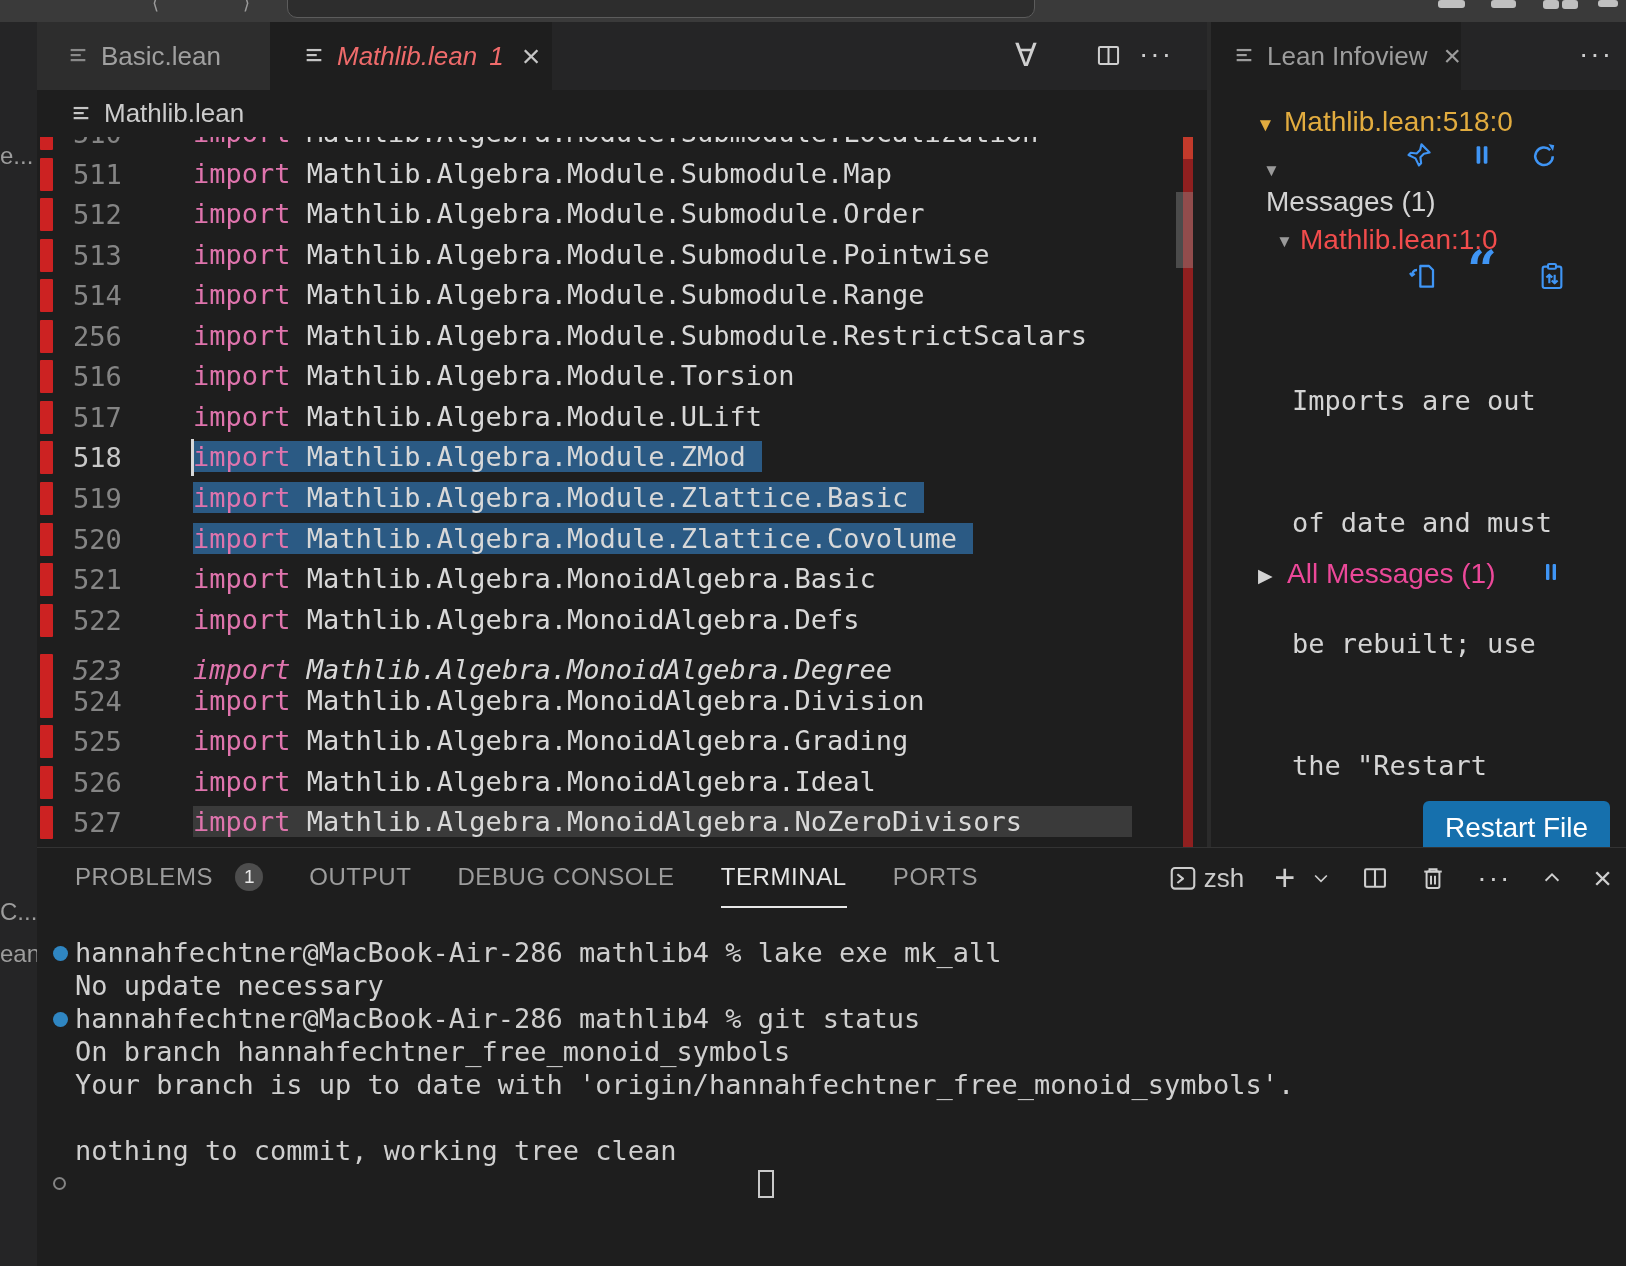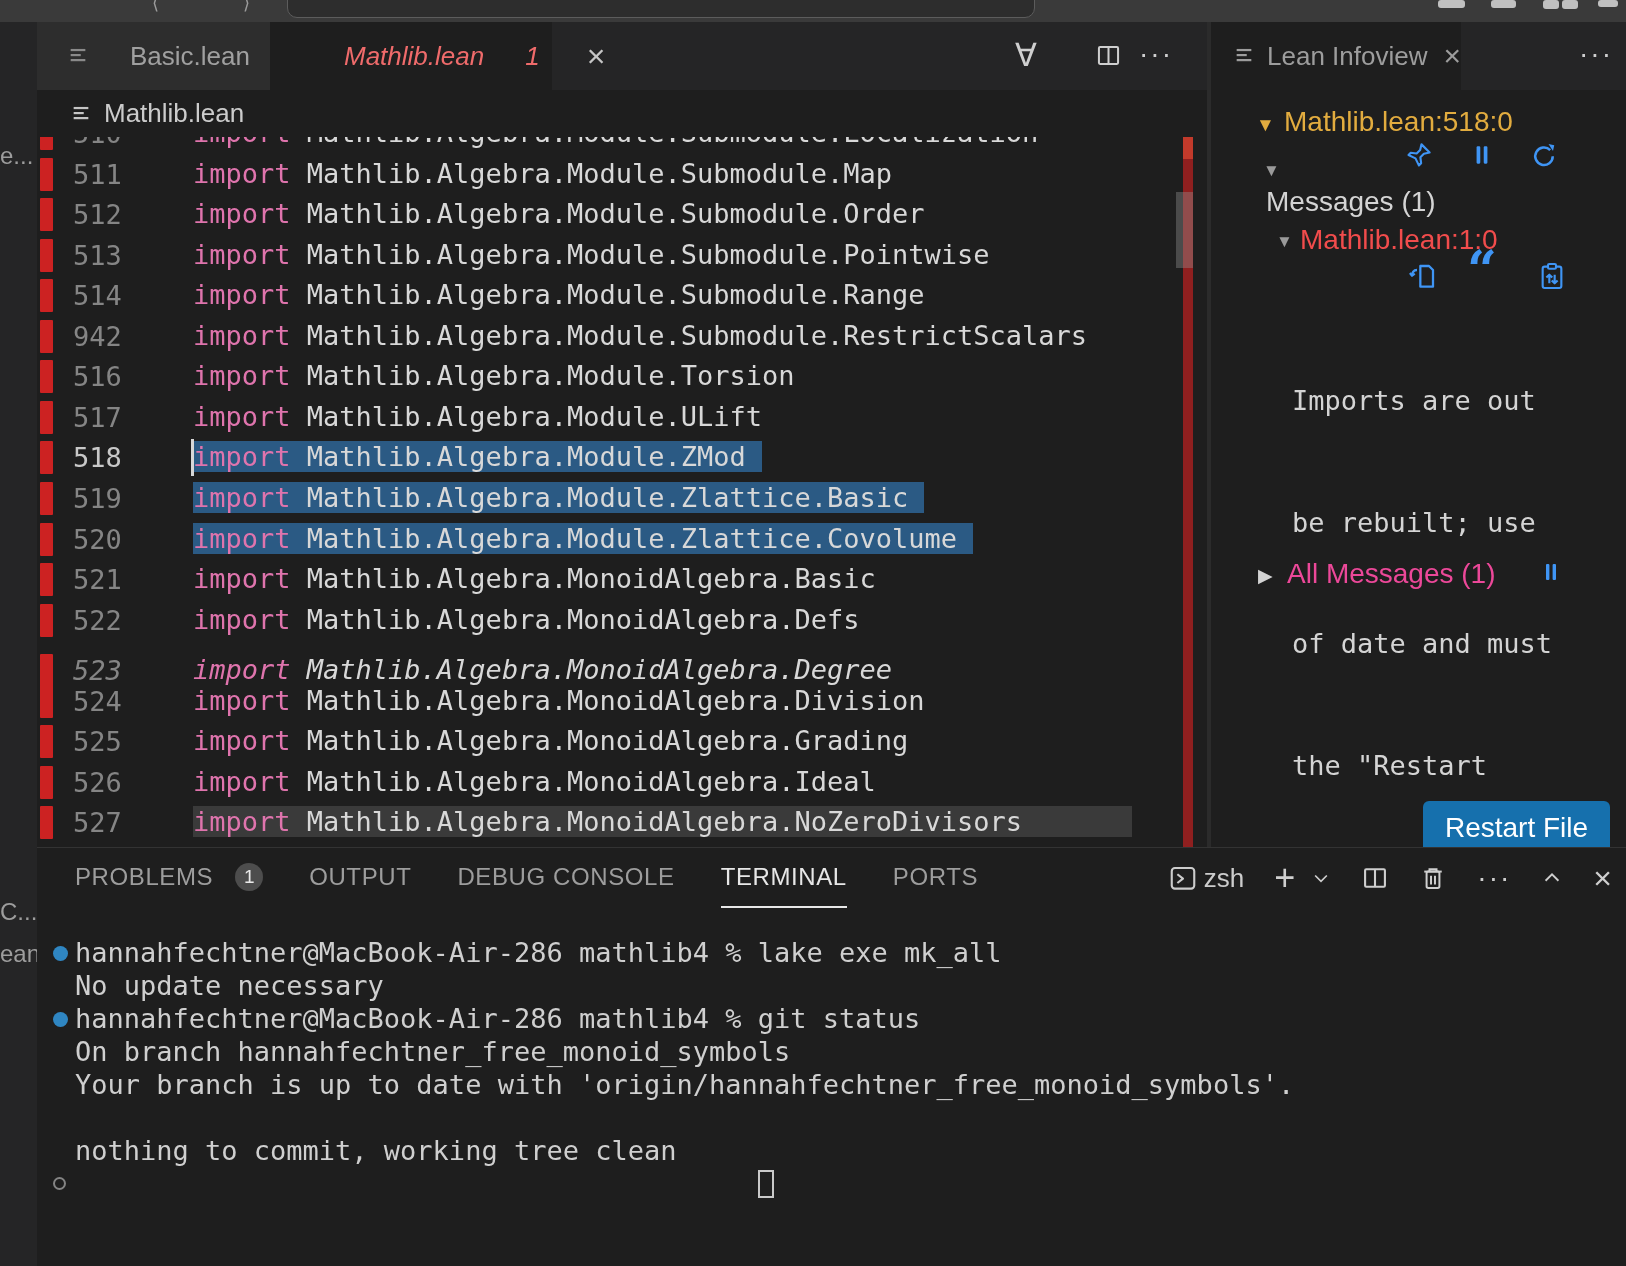--- a/index.html
+++ b/index.html
@@ -14,21 +14,21 @@
     border:1.5px solid #5c5c5c; border-radius:10px; }
   .tb-frag { background:#c0c0c0; border-radius:3px; top:0; }
   .tb-arrow { color:#9a9a9a; font-size:18px; top:-8px; }
 
   
   #sidebar-sliver { left:0; top:22px; width:37px; height:1244px; background:#252526; overflow:hidden; }
   .sliver-text { color:#9d9d9d; font-size:24px; white-space:pre; }
 
   
   #tabstrip { left:37px; top:22px; width:1170px; height:68px; background:#252526; }
-  .tab { top:0; height:68px; display:flex; align-items:center;gap:29px; }
+  .tab { top:0; height:68px; display:flex; align-items:center; }
   #tab-basic { left:0; width:233px; background:#2d2d2d; padding-left:30px; }
   #tab-mathlib { left:233px; width:282px; background:#1e1e1e; padding-left:33px; }
   .tab-label { font-size:26px; margin-left:12px; }
   #tab-basic .tab-label { color:#a0a0a0; }
   #tab-mathlib .tab-label { color:#ef6b6b; font-style:italic; }
   .tab-badge { color:#ef6b6b; font-style:italic; font-size:26px; margin-left:12px; }
   .tab-close { color:#c5c5c5; font-size:32px; margin-left:18px; line-height:1; }
   .ed-action { color:#cfcfcf; }
 
   
@@ -181,21 +181,21 @@
           <div class="line-num">513</div>
           <div class="code-text"><span class="kw">import</span><span> </span><span>Mathlib.Algebra.Module.Submodule.Pointwise</span></div>
         </div>
         <div class="code-row" style="top: 138.2px;">
           <div class="gutter-mark"></div>
           <div class="line-num">514</div>
           <div class="code-text"><span class="kw">import</span><span> </span><span>Mathlib.Algebra.Module.Submodule.Range</span></div>
         </div>
         <div class="code-row" style="top: 178.75px;">
           <div class="gutter-mark"></div>
-          <div class="line-num">942</div>
+          <div class="line-num">256</div>
           <div class="code-text"><span class="kw">import</span><span> </span><span>Mathlib.Algebra.Module.Submodule.RestrictScalars</span></div>
         </div>
         <div class="code-row" style="top: 219.3px;">
           <div class="gutter-mark"></div>
           <div class="line-num">516</div>
           <div class="code-text"><span class="kw">import</span><span> </span><span>Mathlib.Algebra.Module.Torsion</span></div>
         </div>
         <div class="code-row" style="top: 259.85px;">
           <div class="gutter-mark"></div>
           <div class="line-num">517</div>
@@ -325,22 +325,22 @@
             <rect x="5" y="5" width="14" height="16" rx="1.5"></rect>
             <rect x="9" y="3" width="6" height="3.6" rx="1" fill="#1e1e1e"></rect>
             <path d="M10 17.5v-6.5 m-2.2 2.2l2.2-2.2 2.2 2.2"></path>
             <path d="M14 11v6.5 m-2.2-2.2l2.2 2.2 2.2-2.2"></path>
           </g>
         </svg>
     </div>
 
     <div class="abs iv-mono" style="left:81px; top:278px;">
       <div>Imports are out</div>
+      <div>of date and must</div>
       <div>be rebuilt; use</div>
-      <div>of date and must</div>
       <div>the "Restart</div>
       <div>File" command in</div>
       <div>your editor.</div>
     </div>
 
     <span class="abs" style="left:47px; top:542px; color:#d4d4d4; font-size:19px;">▶</span>
     <span class="abs iv-sans" style="left:76px; top:536px; color:#ec4899;">All Messages (1)</span>
     <div class="abs" style="left:328px; top:538px;">
       <svg class="ic" width="24" height="24" viewBox="0 0 24 24">
           <g fill="#3f95f5">

